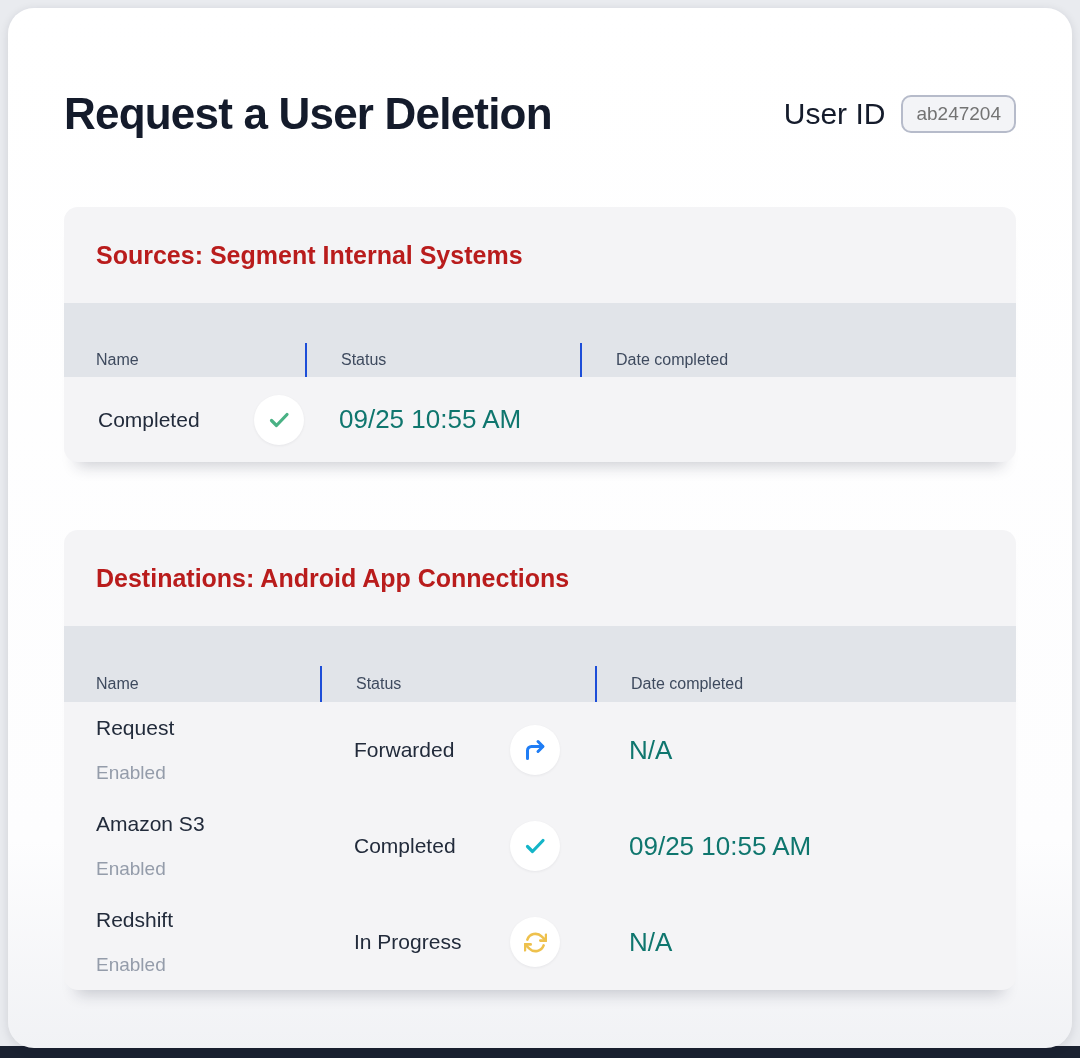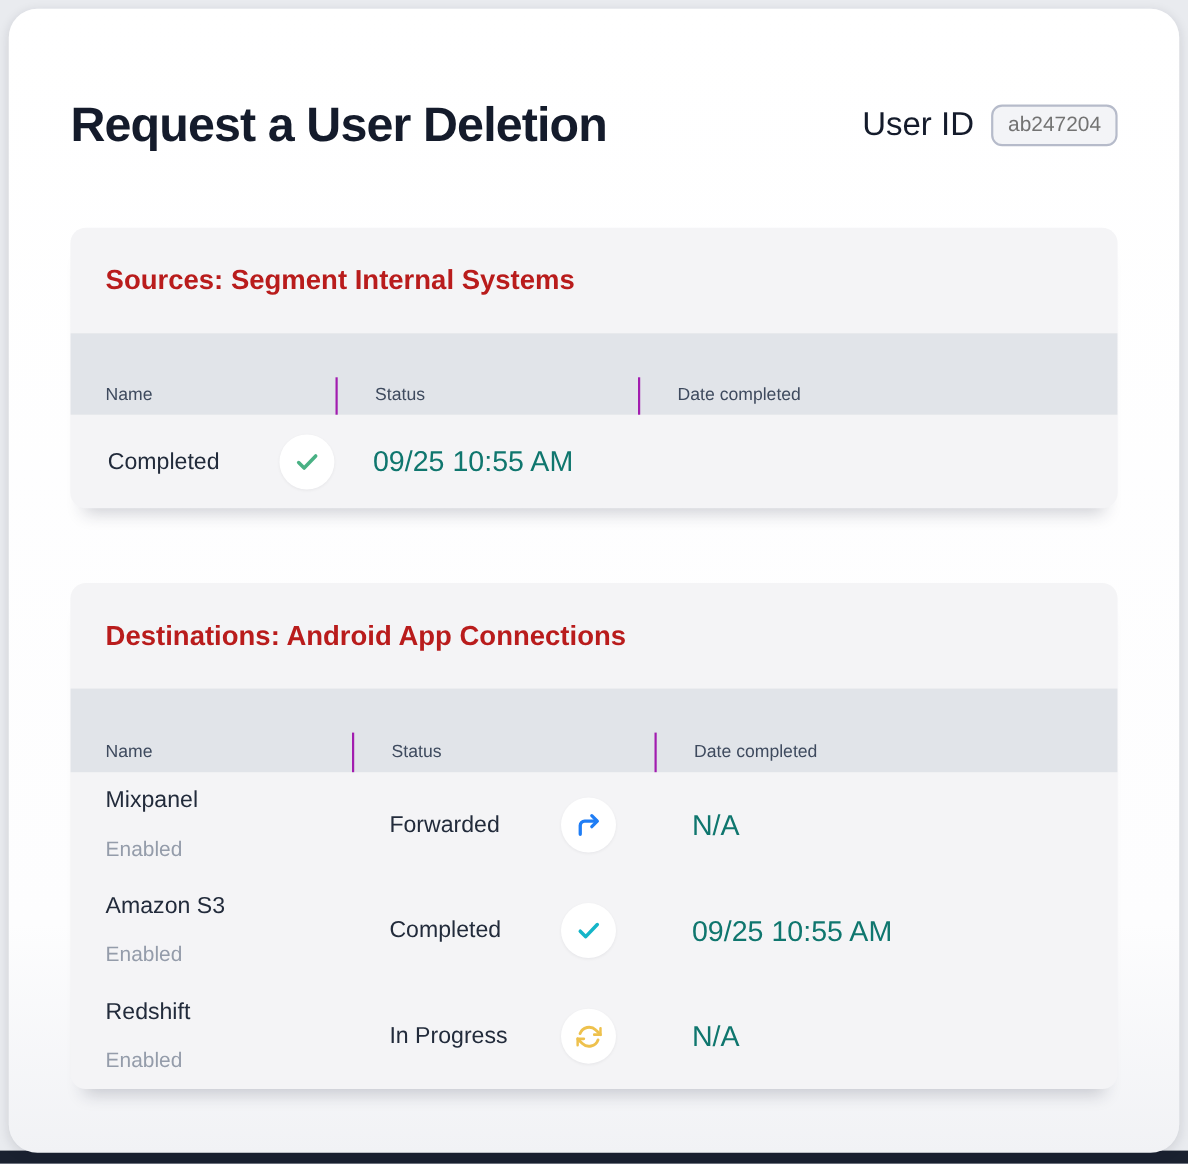--- a/index.html
+++ b/index.html
@@ -55,21 +55,21 @@
   }
   .thead { display:grid; background:#e1e4e9; }
   .s1 .thead { grid-template-columns:241px 275px 1fr; height:74px; }
   .s2 .thead { grid-template-columns:256px 275px 1fr; height:76px; }
   .th {
     display:flex; align-items:center;
     padding-left:34px;
     font-size:16px; font-weight:500; color:#3e4a5e;margin-top:40px;
   }
   .th:first-child { padding-left:32px; }
-  .th + .th { border-left:2px solid #a21caf; }
+  .th + .th { border-left:2px solid #1d4ed8; }
   .trow { display:grid; align-items:center; }
   .s1 .trow { grid-template-columns:241px 275px 1fr; height:85px; }
   .s2 .trow { grid-template-columns:256px 275px 1fr; height:96px; }
   .name-cell { padding-left:32px; }
   .row-name { font-size:21px; font-weight:500; color:#222b3b; line-height:26px; }
   .row-sub  { font-size:19px; font-weight:400; color:#949caa; line-height:24px; margin-top:20px; }
   .status-cell { padding-left:34px; display:flex; align-items:center; }
   .status-label { font-size:21px; font-weight:500; color:#222b3b; width:156px; flex:none; }
   .icon-circle {
     width:50px; height:50px; background:#ffffff; border-radius:50%;
@@ -117,21 +117,21 @@
   <div class="section s2">
     <div class="section-title">Destinations: Android App Connections</div>
     <div class="thead">
       <div class="th">Name</div>
       <div class="th">Status</div>
       <div class="th">Date completed</div>
     </div>
 
     <div class="trow">
       <div class="name-cell">
-        <div class="row-name">Mixpanel</div>
+        <div class="row-name">Request</div>
         <div class="row-sub">Enabled</div>
       </div>
       <div class="status-cell">
         <span class="status-label">Forwarded</span>
         <span class="icon-circle">
           <svg width="24" height="24" viewBox="0 0 24 24" fill="none" stroke-width="3" stroke-linecap="round" stroke-linejoin="round" stroke="#1f7df5">
             <polyline points="15 13.5 20 8.5 15 3.5"></polyline>
             <path d="M4.5 20.5 v-8 a4 4 0 0 1 4 -4 h11"></path>
           </svg>
         </span>

